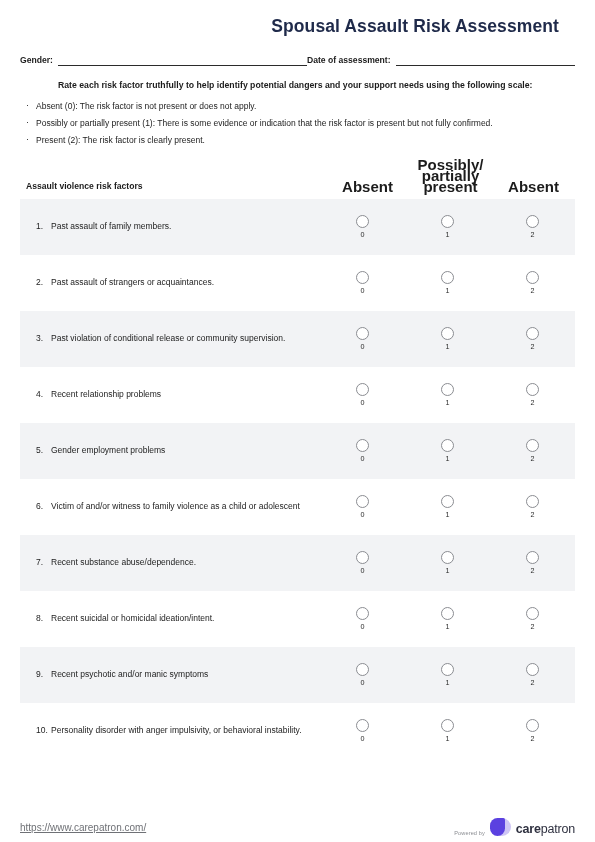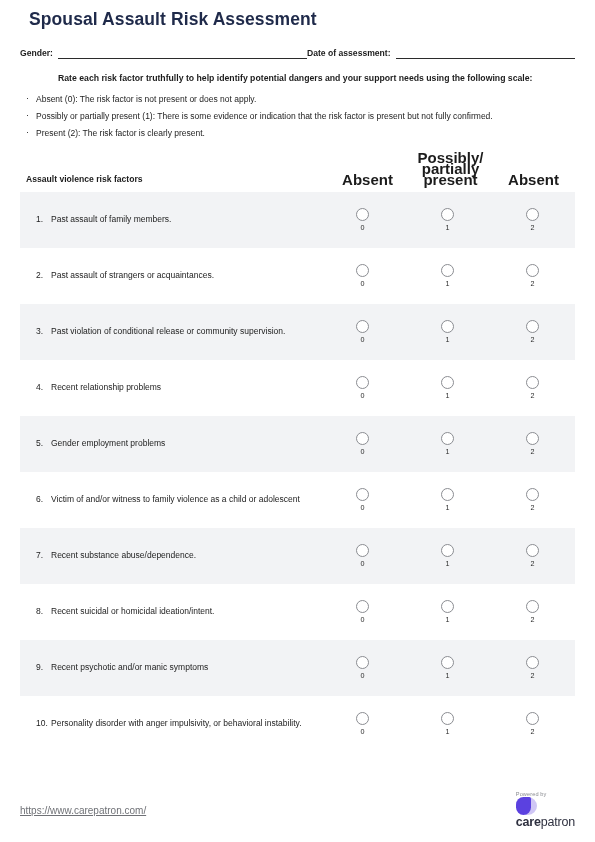--- a/index.html
+++ b/index.html
@@ -19,26 +19,26 @@
   .page {
     position: relative;
     width: 595px;
     height: 842px;
     box-sizing: border-box;
     padding: 0 20px;
   }
 
   
   .doc-title {
-    text-align: left;
+    text-align: right;
     font-size: 17.5px;
     font-weight: bold;
     color: #1f2a4a;
     letter-spacing: 0.1px;
-    margin: 9px;
+    margin: 16px;
     line-height: 1.2;
   }
 
   
   .fields {
     margin-top: 18px;
   }
   .field-row {
     display: flex;
     align-items: flex-end;
@@ -178,22 +178,21 @@
     align-items: center;
     justify-content: space-between;
   }
   .footer-url {
     font-size: 10px;
     color: #6f7176;
     text-decoration: underline;
   }
   .brand {
     display: flex;
-    align-items: flex-start;
-    flex-direction: column;
+    align-items: flex-end;
   }
   .brand-powered {
     font-size: 5.6px;
     color: #8a8c91;
     margin-right: 5px;
     letter-spacing: 0.1px;
   }
   .brand-mark {
     position: relative;
     width: 21px;

